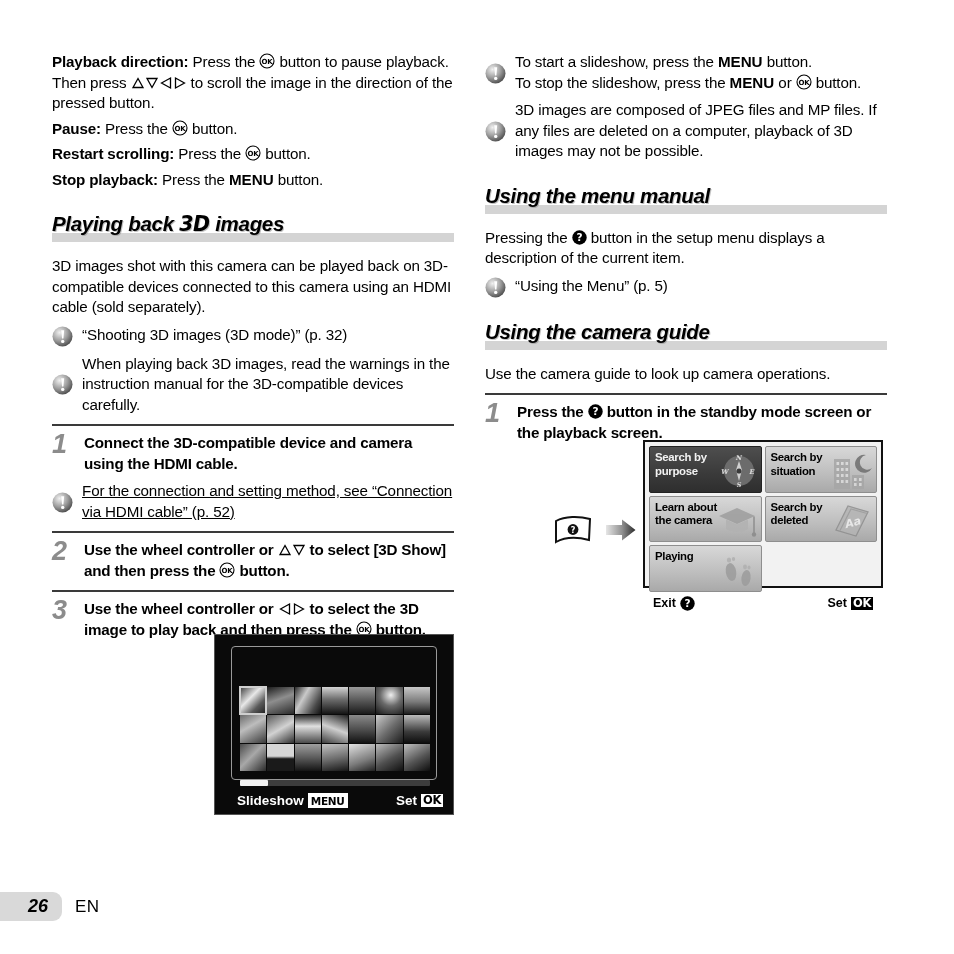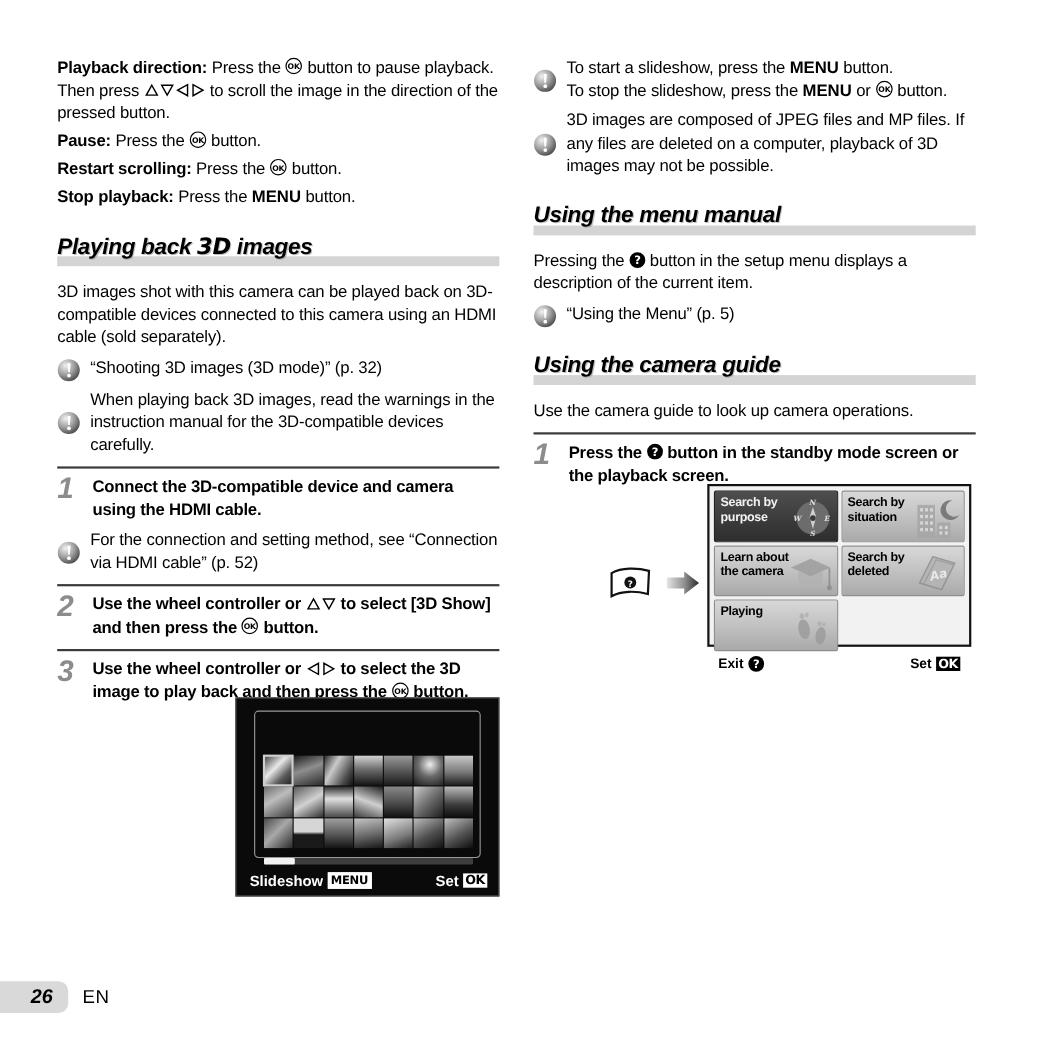--- a/index.html
+++ b/index.html
@@ -108,21 +108,21 @@
     margin-right: 6px;
     text-align: left;
   }
   .step .step-text {
     font-size: 15.2px;
     font-weight: bold;
     line-height: 20.5px;
     letter-spacing: -0.2px;
     padding-top: 2px;
   }
-  .step-note { margin-left: 0px; }
+  .step-note { margin-left: 0px; text-decoration: underline; }
 
   
   .ok-btn {
     display: inline-block;
     vertical-align: -2px;
     width: 16px; height: 16px;
   }
   .q-btn {
     display: inline-block;
     vertical-align: -2px;
@@ -181,21 +181,21 @@
   }
   .scrollbar .knob {
     position: absolute;
     left: 0; top: 0;
     width: 28px; height: 6px;
     background: #f2f2f2;
     border-radius: 1px;
   }
   .screen-bottom {
     position: absolute;
-    left: 2px; right: 0; bottom: 0;
+    left: 12px; right: 0; bottom: 0;
     height: 28px;
     display: flex;
     align-items: center;
     justify-content: space-between;
     padding: 0 10px;
     box-sizing: border-box;
     color: #fff;
     font-size: 13.5px;
     font-weight: bold;
   }

